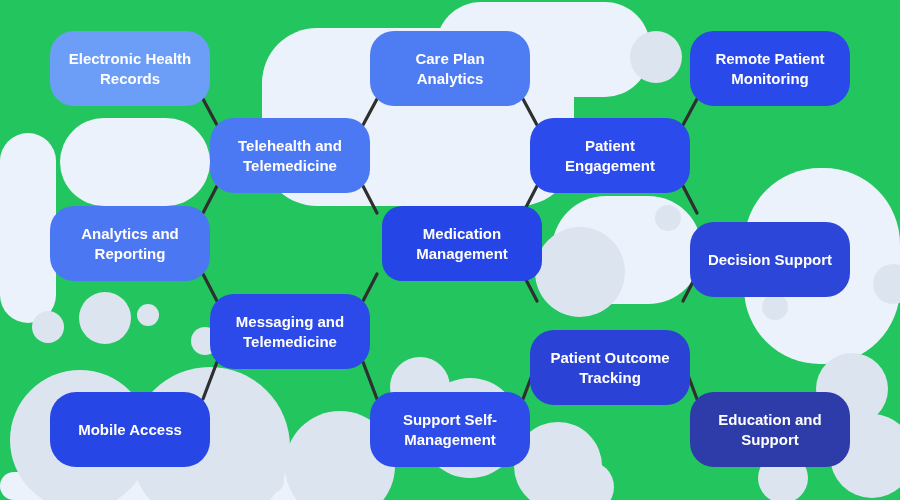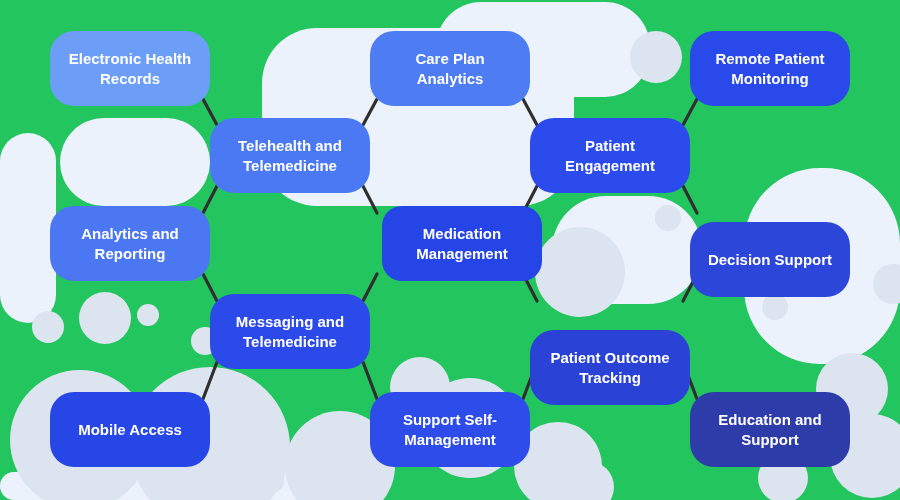--- a/index.html
+++ b/index.html
@@ -100,21 +100,21 @@
       </div>
       <div class="node" style="left: 690px; top: 222px; background: rgb(44, 70, 218); color: rgb(255, 255, 255);">
         <span>Decision Support</span>
       </div>
       <div class="node" style="left: 210px; top: 294px; background: rgb(43, 74, 233); color: rgb(255, 255, 255);">
         <span>Messaging and Telemedicine</span>
       </div>
       <div class="node" style="left: 530px; top: 294px; background: rgb(42, 67, 214); color: rgb(255, 255, 255); margin-top: 36px;">
         <span>Patient Outcome Tracking</span>
       </div>
-      <div class="node" style="left: 50px; top: 392px; background: rgb(38, 70, 230); color: rgb(255, 255, 255);">
+      <div class="node" style="left: 50px; top: 392px; background: rgb(38, 70, 230); color: rgb(255, 255, 255); border-radius: 26px;">
         <span>Mobile Access</span>
       </div>
       <div class="node" style="left: 370px; top: 392px; background: rgb(45, 76, 234); color: rgb(255, 255, 255);">
         <span>Support Self-Management</span>
       </div>
       <div class="node" style="left: 690px; top: 392px; background: rgb(46, 60, 169); color: rgb(255, 255, 255);">
         <span>Education and Support</span>
       </div>
     </div>
 </div>

